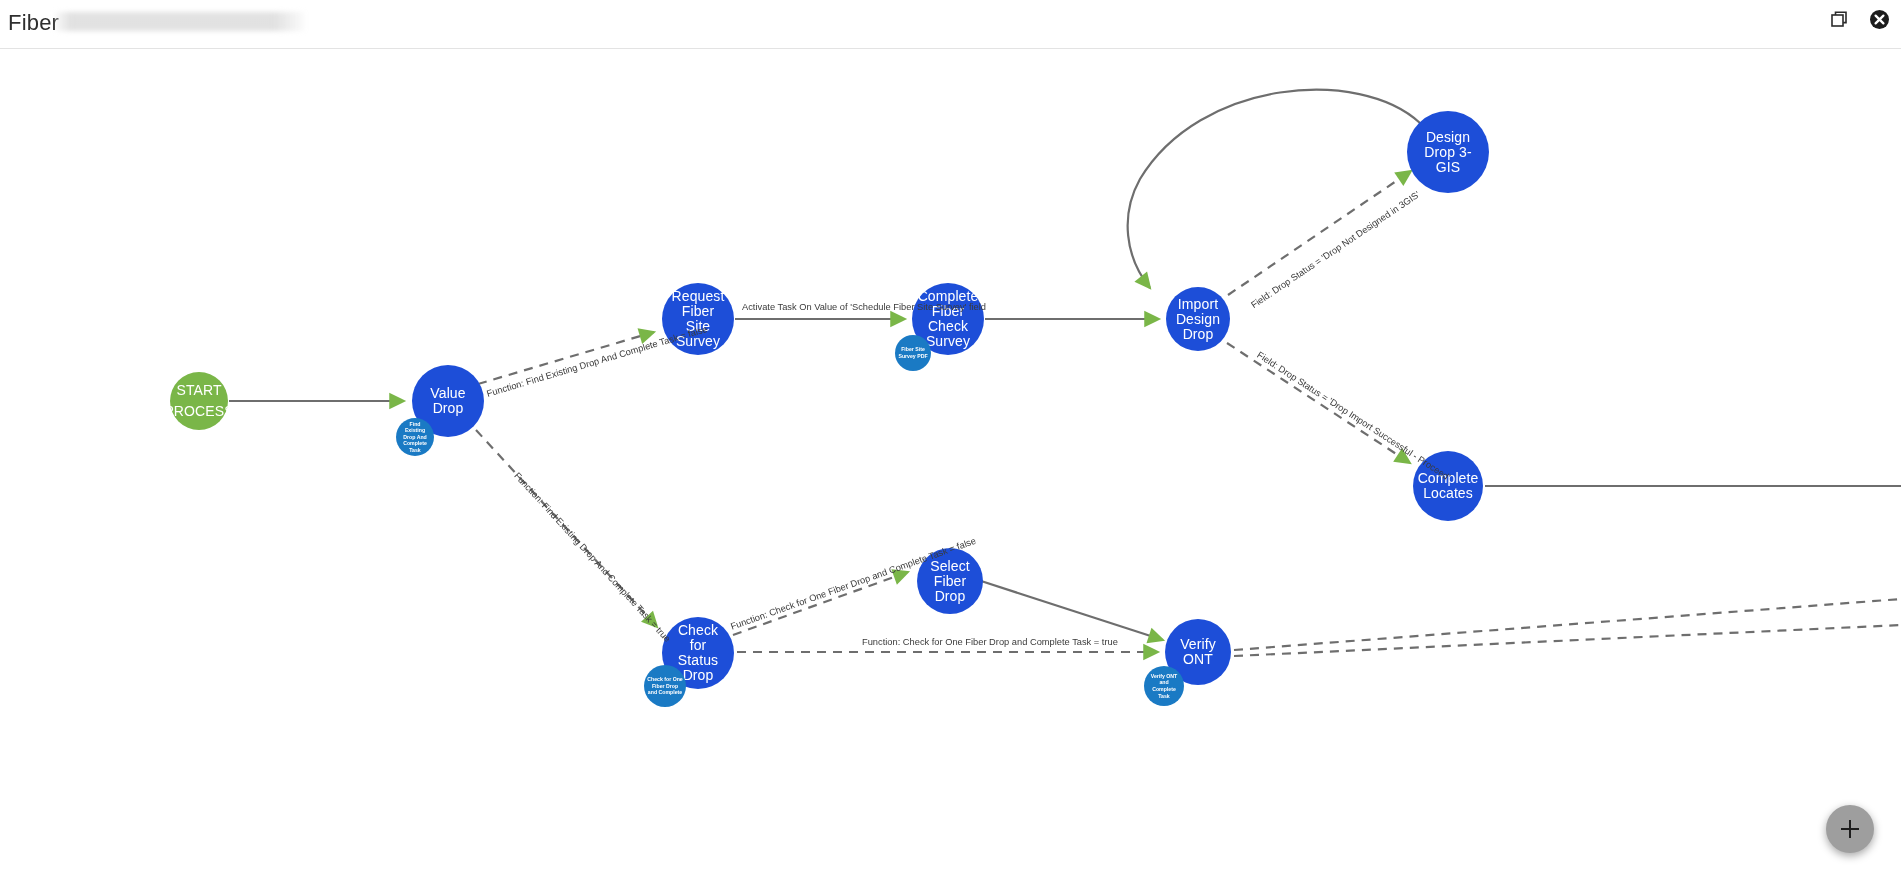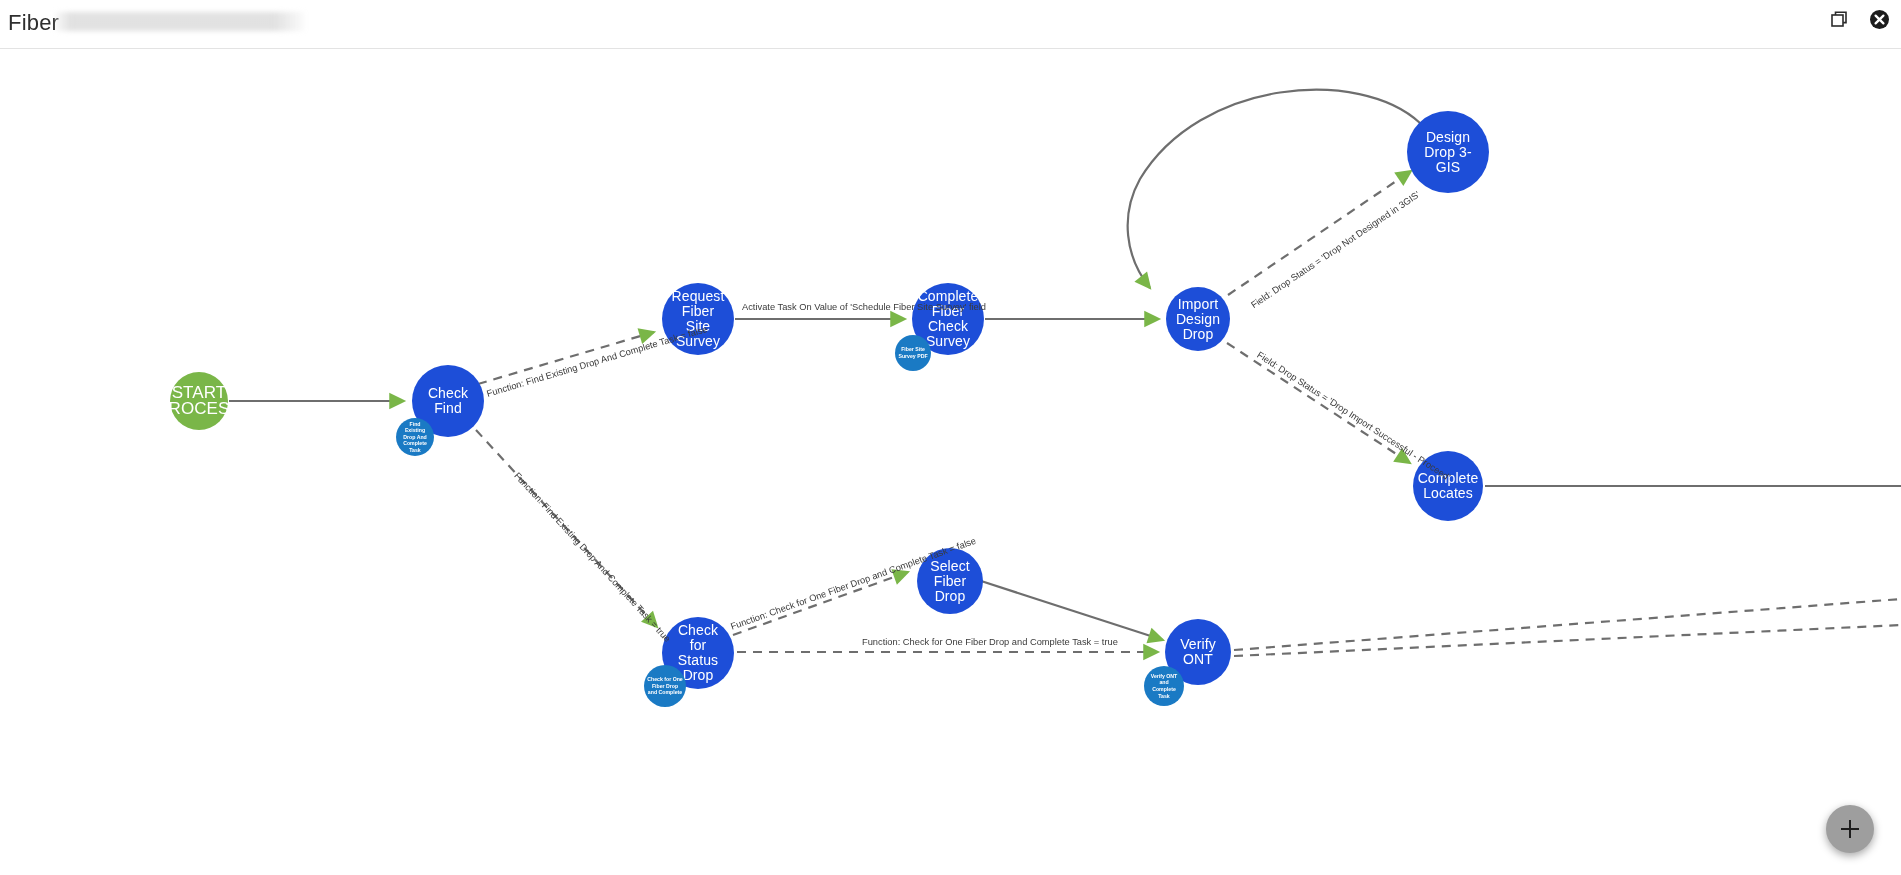--- a/index.html
+++ b/index.html
@@ -74,21 +74,21 @@
     cursor: pointer;
     user-select: none;
   }
   .node-main { background: #1d4ed8; }
   .node-start { background: #7ab648; }
   .node-label {
     font-size: 14px; line-height: 15px;
     letter-spacing: .1px;
     padding: 0 6px;
   }
-  .node-start .node-label { font-size: 17px; line-height: 16px; }
+  .node-start .node-label { font-size: 14px; line-height: 21px; }
 
   
   .badge {
     position: absolute;
     border-radius: 50%;
     background: #1a7ac4;
     color: #ffffff;
     display: flex; align-items: center; justify-content: center;
     text-align: center;
     cursor: pointer;
@@ -234,21 +234,21 @@
       <line x1="1234" y1="601" x2="1901" y2="550" stroke-dasharray="9 7"></line>
       <line x1="1234" y1="607" x2="1901" y2="576" stroke-dasharray="9 7"></line>
     </g>
   </svg>
 
   <div class="node node-start" style="left:170px; top:323px; width:58px; height:58px;">
     <span class="node-label">START PROCESS</span>
   </div>
 
   <div class="node node-main" style="left:412px; top:316px; width:72px; height:72px;">
-    <span class="node-label">Check Find</span>
+    <span class="node-label">Value Drop</span>
   </div>
 
   <div class="node node-main" style="left:662px; top:234px; width:72px; height:72px;">
     <span class="node-label">Request Fiber Site Survey</span>
   </div>
 
   <div class="node node-main" style="left:912px; top:234px; width:72px; height:72px;">
     <span class="node-label">Complete Fiber Check Survey</span>
   </div>
 

